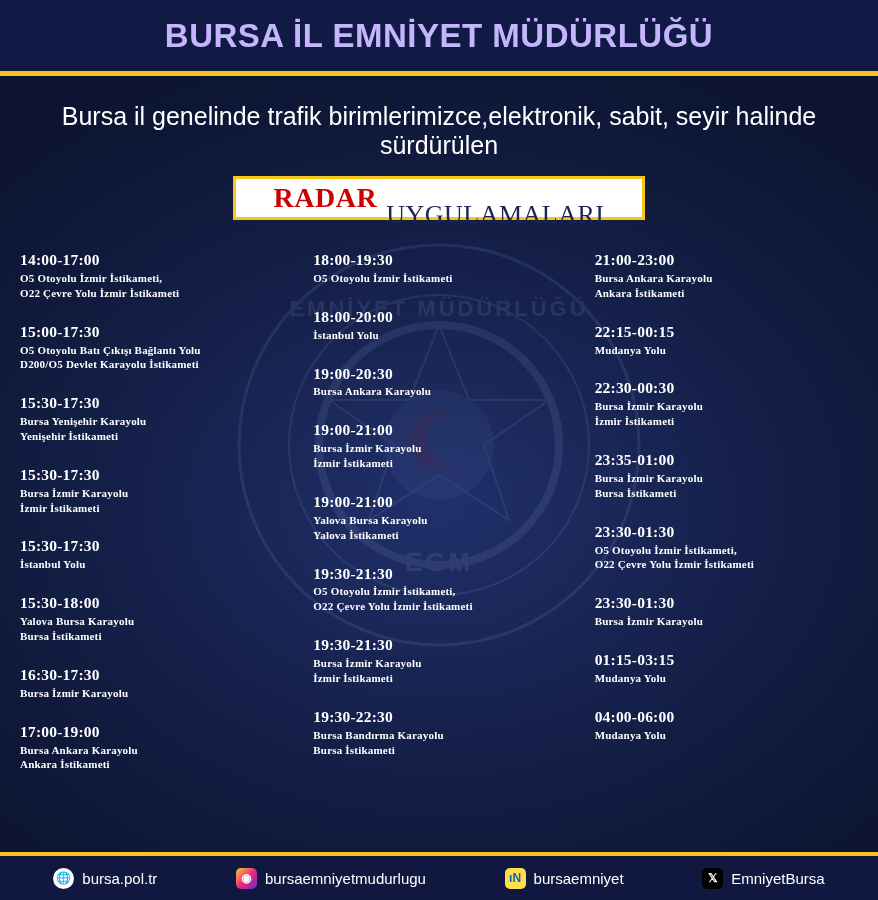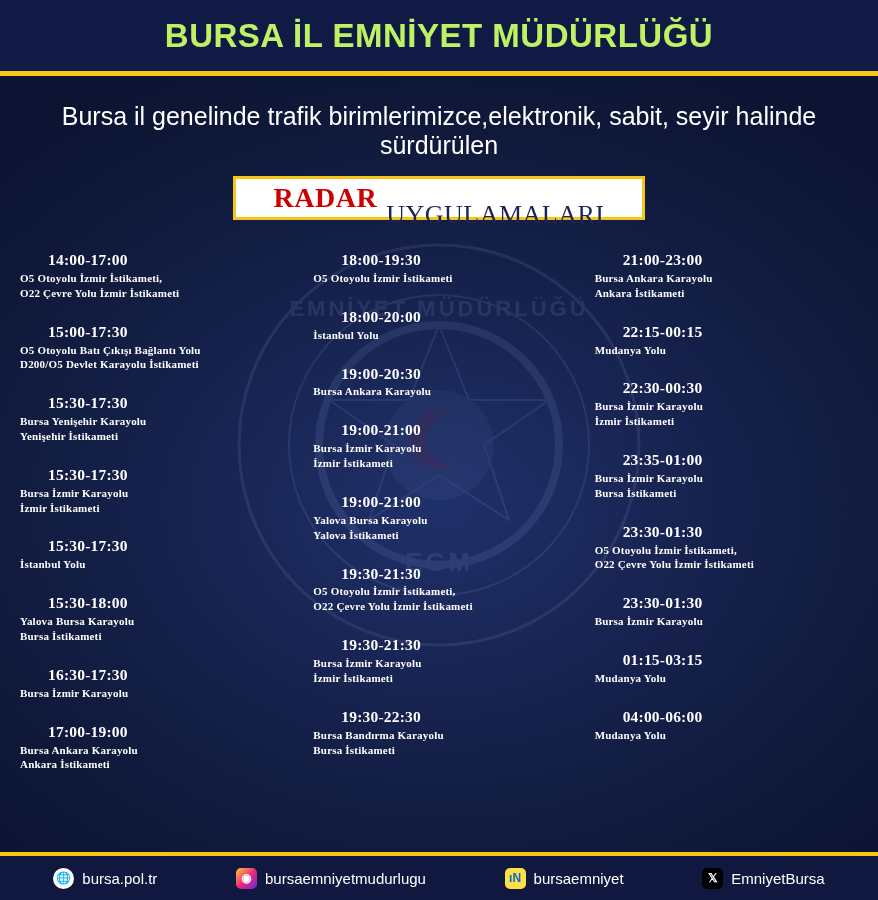--- a/index.html
+++ b/index.html
@@ -44,21 +44,21 @@
   .header {
     position: relative;
     height: 76px;
     background: #111a44;
     display: flex;
     align-items: center;
     justify-content: center;
     border-bottom: 5px solid #f5c518;
   }
   .header h1 {
-    color: #bef264;
+    color: #c4b5fd;
     font-size: 33px;
     font-weight: bold;
     letter-spacing: 0.5px;
     text-align: center;
     font-family: "Liberation Sans", sans-serif;
   }
   .subtitle {
     margin-top: 26px;
     text-align: center;
     color: #ffffff;
@@ -103,21 +103,20 @@
   .col:nth-child(2) { padding-left: 16px; }
   .col:nth-child(3) { padding-left: 14px; }
   .entry { margin-bottom: 21px; }
   .entry .time {
     color: #ffffff;
     font-family: "Liberation Serif", serif;
     font-size: 15.5px;
     font-weight: bold;
     letter-spacing: 0.2px;
     line-height: 1.35;
-    margin-left: 28px;
   }
   .entry .line {
     color: #ffffff;
     font-family: "Liberation Serif", serif;
     font-size: 11px;
     font-weight: bold;
     letter-spacing: 0.2px;
     line-height: 1.35;
   }
   

